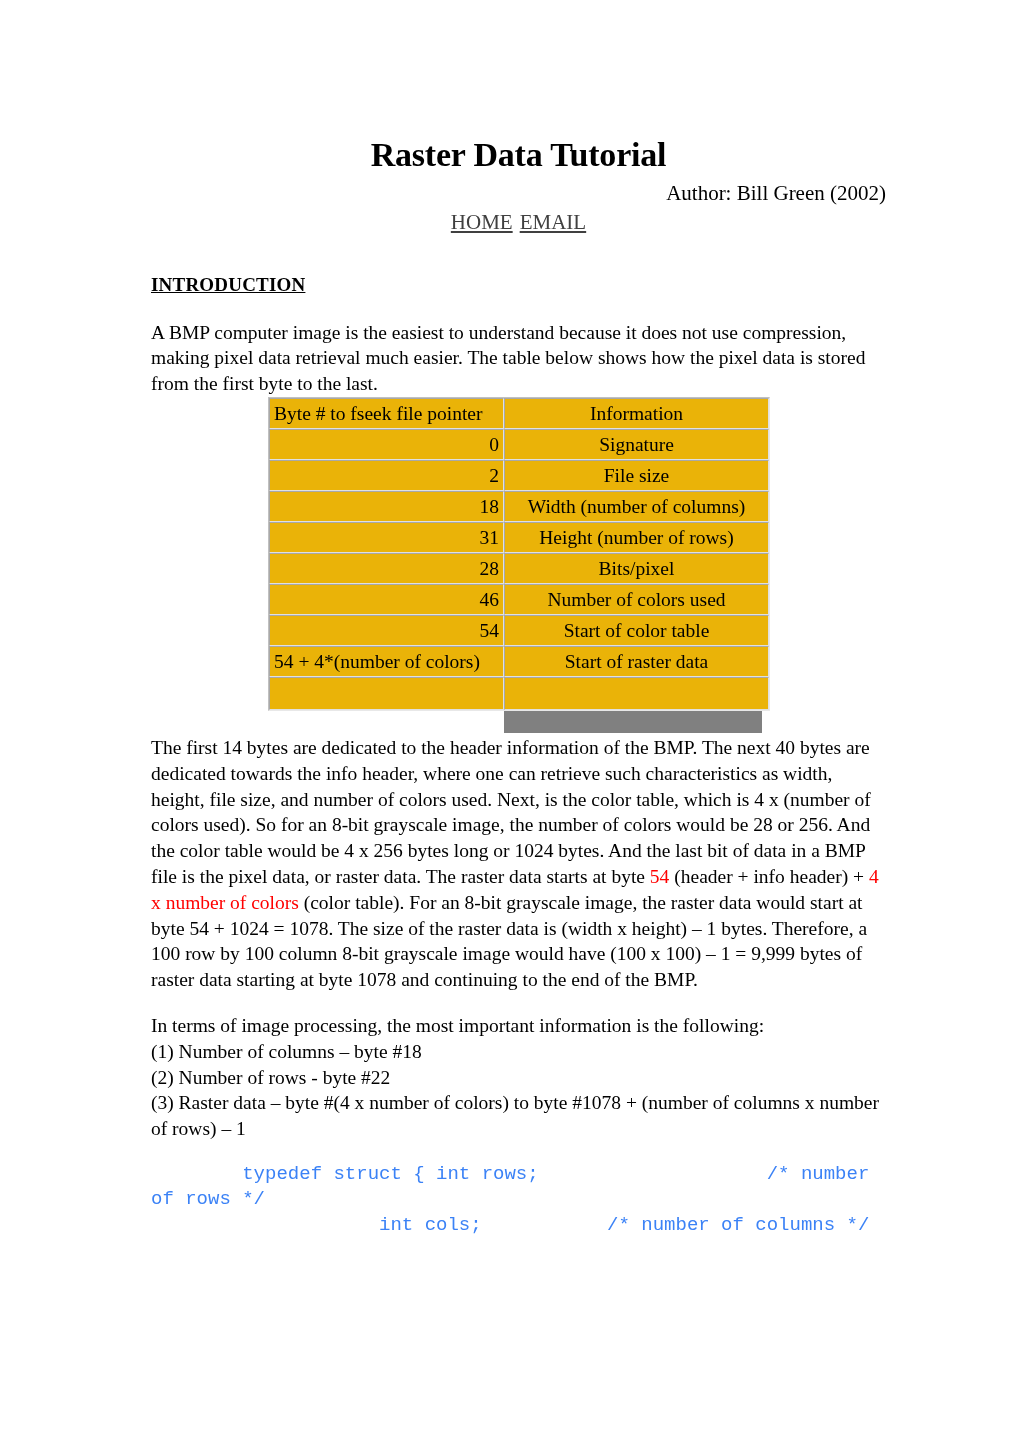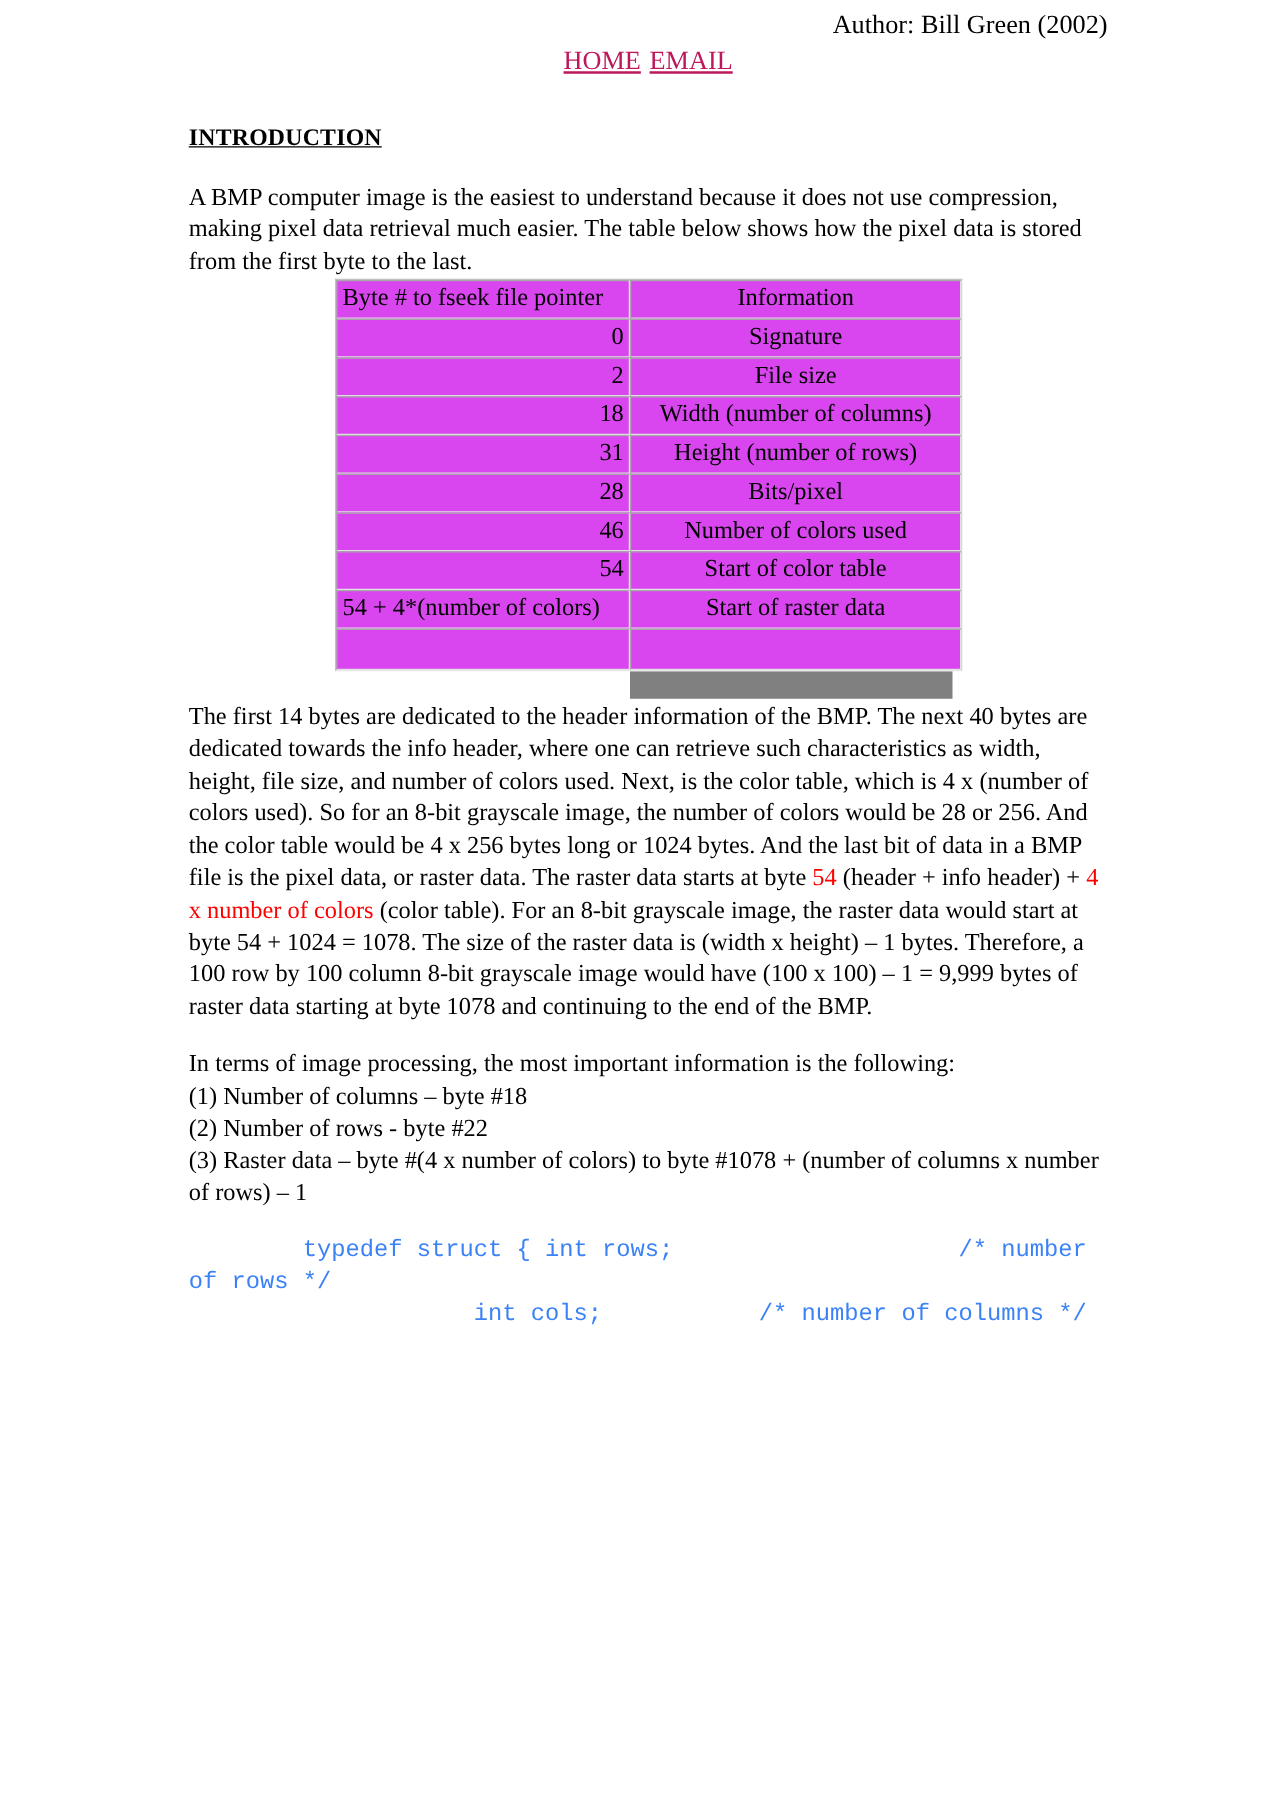--- a/index.html
+++ b/index.html
@@ -40,21 +40,21 @@
     line-height: 1.3;
     margin-top: 6px;
   }
   .doc-links {
     text-align: center;
     font-size: 21px;
     line-height: 1.25;
     margin-top: 2px;
   }
   .doc-links a {
-    color: #be185d;
+    color: #404040;
     text-decoration: underline;
   }
   .doc-links .gap { display: inline-block; width: 7px; }
 
   
   .section-heading {
     font-size: 19px;
     font-weight: bold;
     text-decoration: underline;
     margin-top: 38px;
@@ -99,21 +99,21 @@
     z-index: 2;
   }
   table.bmp-table td {
     border: 1px solid;
     border-color: #a8a8a8 #e0e0e0 #e0e0e0 #a8a8a8;
     padding: 2px 4px 3px 4px;
     font-size: 19.5px;
     line-height: 23px;
     height: 24px;
     vertical-align: middle;
-    background: #d946ef;
+    background: #eab308;
   }
   table.bmp-table td.col-byte { width: 225px; text-align: right; }
   table.bmp-table td.col-byte.left { text-align: left; }
   table.bmp-table td.col-info { width: 255px; text-align: center; }
   table.bmp-table tr.empty-row td { height: 26px; }
 
   .table-shadow {
     position: absolute;
     left: 236px;
     top: 36px;
@@ -133,20 +133,21 @@
     word-wrap: break-word;
     color: #3b82f6;
     width: 733px;
   }
 </style>
 </head>
 <body>
 
 <div class="page">
 
+  <h1 class="doc-title">Raster Data Tutorial</h1>
 
   <div class="doc-author">Author: Bill Green (2002)</div>
 
   <div class="doc-links">
     <a href="#">HOME</a><span class="gap"></span><a href="#">EMAIL</a>
   </div>
 
   <div class="section-heading">INTRODUCTION</div>
 
   <div class="spacer-24"></div>

